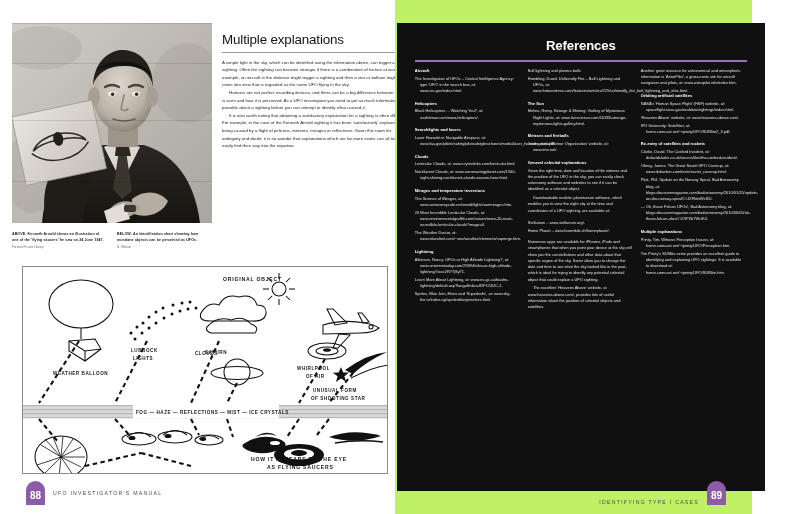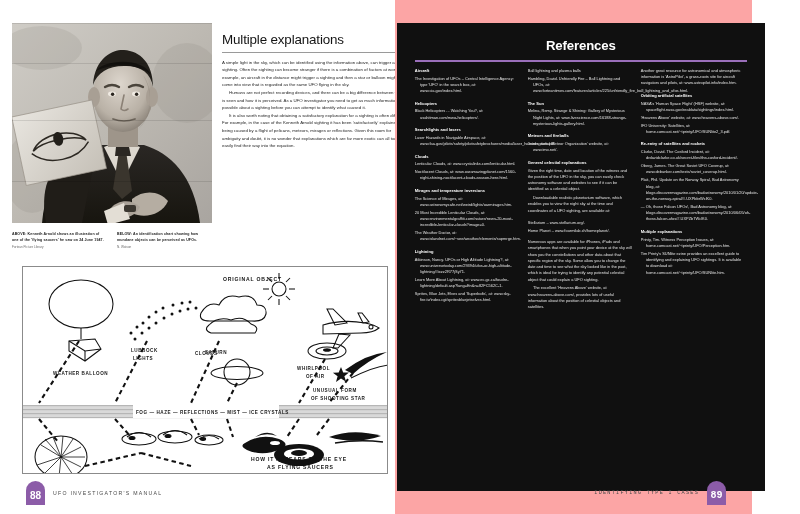--- a/index.html
+++ b/index.html
@@ -111,21 +111,21 @@
     font-size: 5.2px;
     letter-spacing: 1.25px;
     color: #4a4a4a;
     text-transform: uppercase;
   }
 
   
   #page-right {
     position: relative;
     width: 380px; height: 514px;
-    background: #fca5a5;
+    background: #bef264;
   }
   .dark-panel {
     position: absolute;
     left: 2px; top: 23px;
     width: 368px; height: 468px;
     background: #101010;
     overflow: hidden;
   }
   .ref-title {
     text-align: center;
@@ -175,21 +175,21 @@
     font-size: 3.95px;
     line-height: 1.585;
     color: #e2e2e2;
     margin-bottom: 1.6px;
   }
   .spacer-sm { height: 3.5px; }
 
   .footer-right {
     position: absolute;
     right: 26px; bottom: 9px;
-    display: flex; align-items: center; gap: 8px; font-family: Liberation Mono, monospace;
+    display: flex; align-items: flex-end; gap: 8px;
   }
   .footer-right .footer-text { text-align: right; }
 </style>
 </head>
 <body>
 
 <div id="spread">
 
   <div id="page-left">
 

